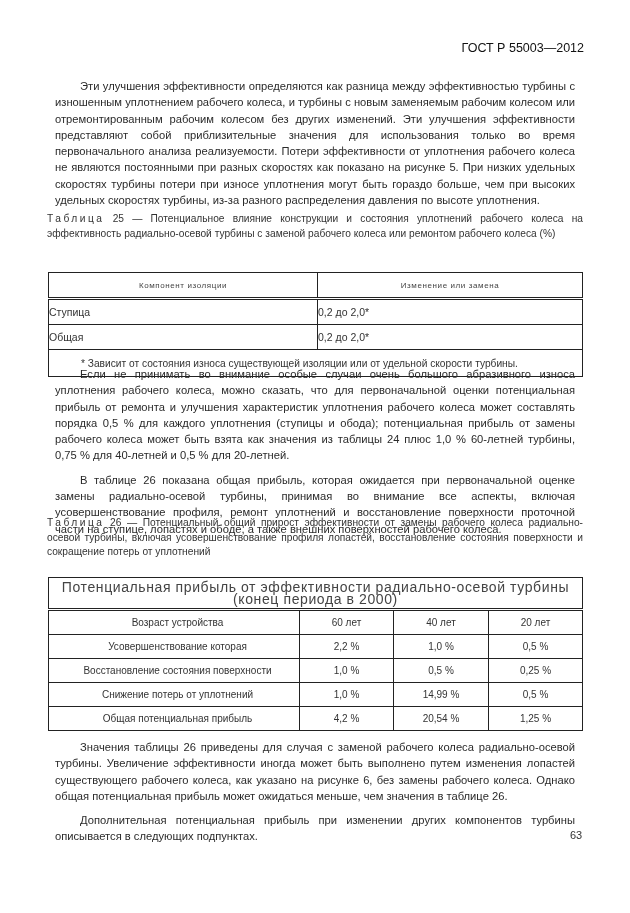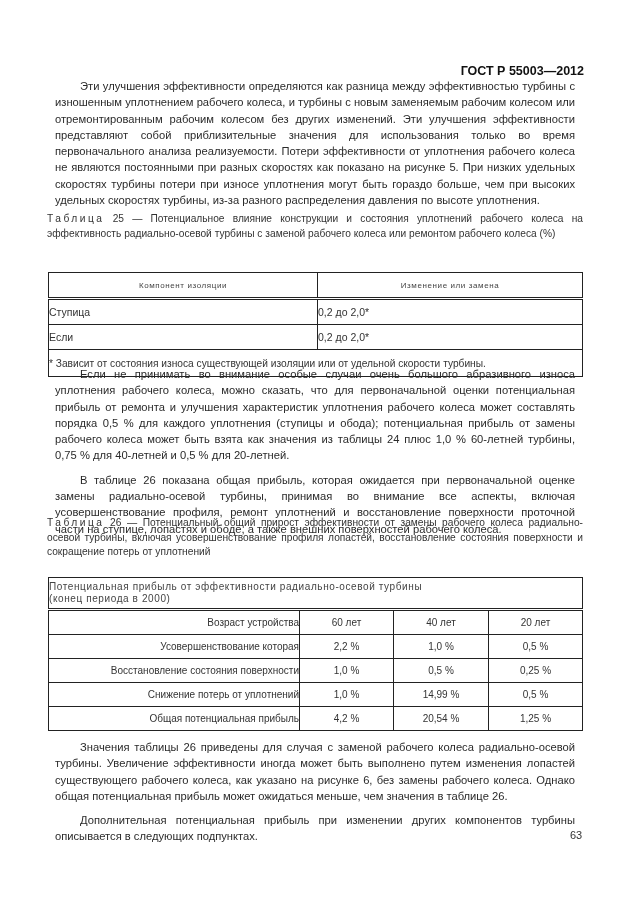--- a/index.html
+++ b/index.html
@@ -1,33 +1,33 @@
 <!DOCTYPE html>
 <html><head>
 <meta charset="utf-8">
 <style>
   html, body { margin:0; padding:0; background:#ffffff; }
   body { width:630px; height:913px; position:relative; overflow:hidden;
          font-family:"Liberation Sans", sans-serif; color:#222; }
   .page { position:absolute; left:0; top:0; width:630px; height:913px; }
-  .hdr { position:absolute; right:46px; top:64px; font-size:12.5px; font-weight:bold; color:#111; }
+  .hdr { position:absolute; right:46px; top:41px; font-size:12.5px; font-weight:normal; color:#111; }
   .para { position:absolute; left:47px; width:536px; font-size:11.2px; line-height:16.3px; text-align:justify; color:#2a2a2a; }
   .para p { margin:8px; text-indent:25px; }
   .cap { position:absolute; left:47px; width:536px; font-size:10.2px; line-height:14.5px; color:#333; text-align:justify; }
   .cap .sp { letter-spacing:2.5px; }
   table { position:absolute; border-collapse:collapse; color:#333;margin-top:27px; }
   td { border:1px solid #222; padding:0; }
   .t25 { left:48px; top:245px; width:535px; }
   .t25 .h td { height:24px; font-size:8px; letter-spacing:0.6px; text-align:center; color:#444; border-bottom:3px double #222; }
   .t25 .r td { height:24px; font-size:10.5px; text-align:left; }
-  .t25 .n td { height:26px; font-size:10.2px; text-align:left; }
+  .t25 .n td { height:26px; font-size:10.2px; text-align:left; padding-left:32px; }
   .t26 { left:48px; top:550px; width:535px; }
-  .t26 .h td { height:30px; font-size:10px; letter-spacing:0.6px; text-align:left; color:#444; line-height:12px; border-bottom:3px double #222; }
+  .t26 .h td { height:30px; font-size:14px; letter-spacing:0.6px; text-align:center; color:#444; line-height:12px; border-bottom:3px double #222; }
   .t26 .r td { height:23px; font-size:10px; text-align:center; }
-  .t26 .r td.lbl { text-align:right; padding-left:7px; }
+  .t26 .r td.lbl { text-align:center; padding-left:7px; }
   .pgnum { position:absolute; left:570px; top:829px; font-size:11px; color:#333; }
 </style>
 </head>
 <body>
 
 <div class="page">
 
   <div class="hdr">ГОСТ Р 55003—2012</div>
 
   <div class="para" style="top:70px;">
@@ -42,21 +42,21 @@
     <tbody>
         <tr class="h">
       <td style="width:268px">Компонент изоляции</td>
       <td>Изменение или замена</td>
     </tr>
     <tr class="r">
       <td>Ступица</td>
       <td>0,2 до 2,0*</td>
     </tr>
     <tr class="r">
-      <td>Если</td>
+      <td>Общая</td>
       <td>0,2 до 2,0*</td>
     </tr>
     <tr class="n">
       <td colspan="2">* Зависит от состояния износа существующей изоляции или от удельной скорости турбины.</td>
     </tr>
   </tbody>
     </table>
 
   <div class="para" style="top:358px;">
     <p>Если не принимать во внимание особые случаи очень большого абразивного износа уплотнения рабочего колеса, можно сказать, что для первоначальной оценки потенциальная прибыль от ремонта и улучшения характеристик уплотнения рабочего колеса может составлять порядка 0,5 % для каждого уплотнения (ступицы и обода); потенциальная прибыль от замены рабочего колеса может быть взята как значения из таблицы 24 плюс 1,0 % 60-летней турбины, 0,75 % для 40-летней и 0,5 % для 20-летней.</p>

